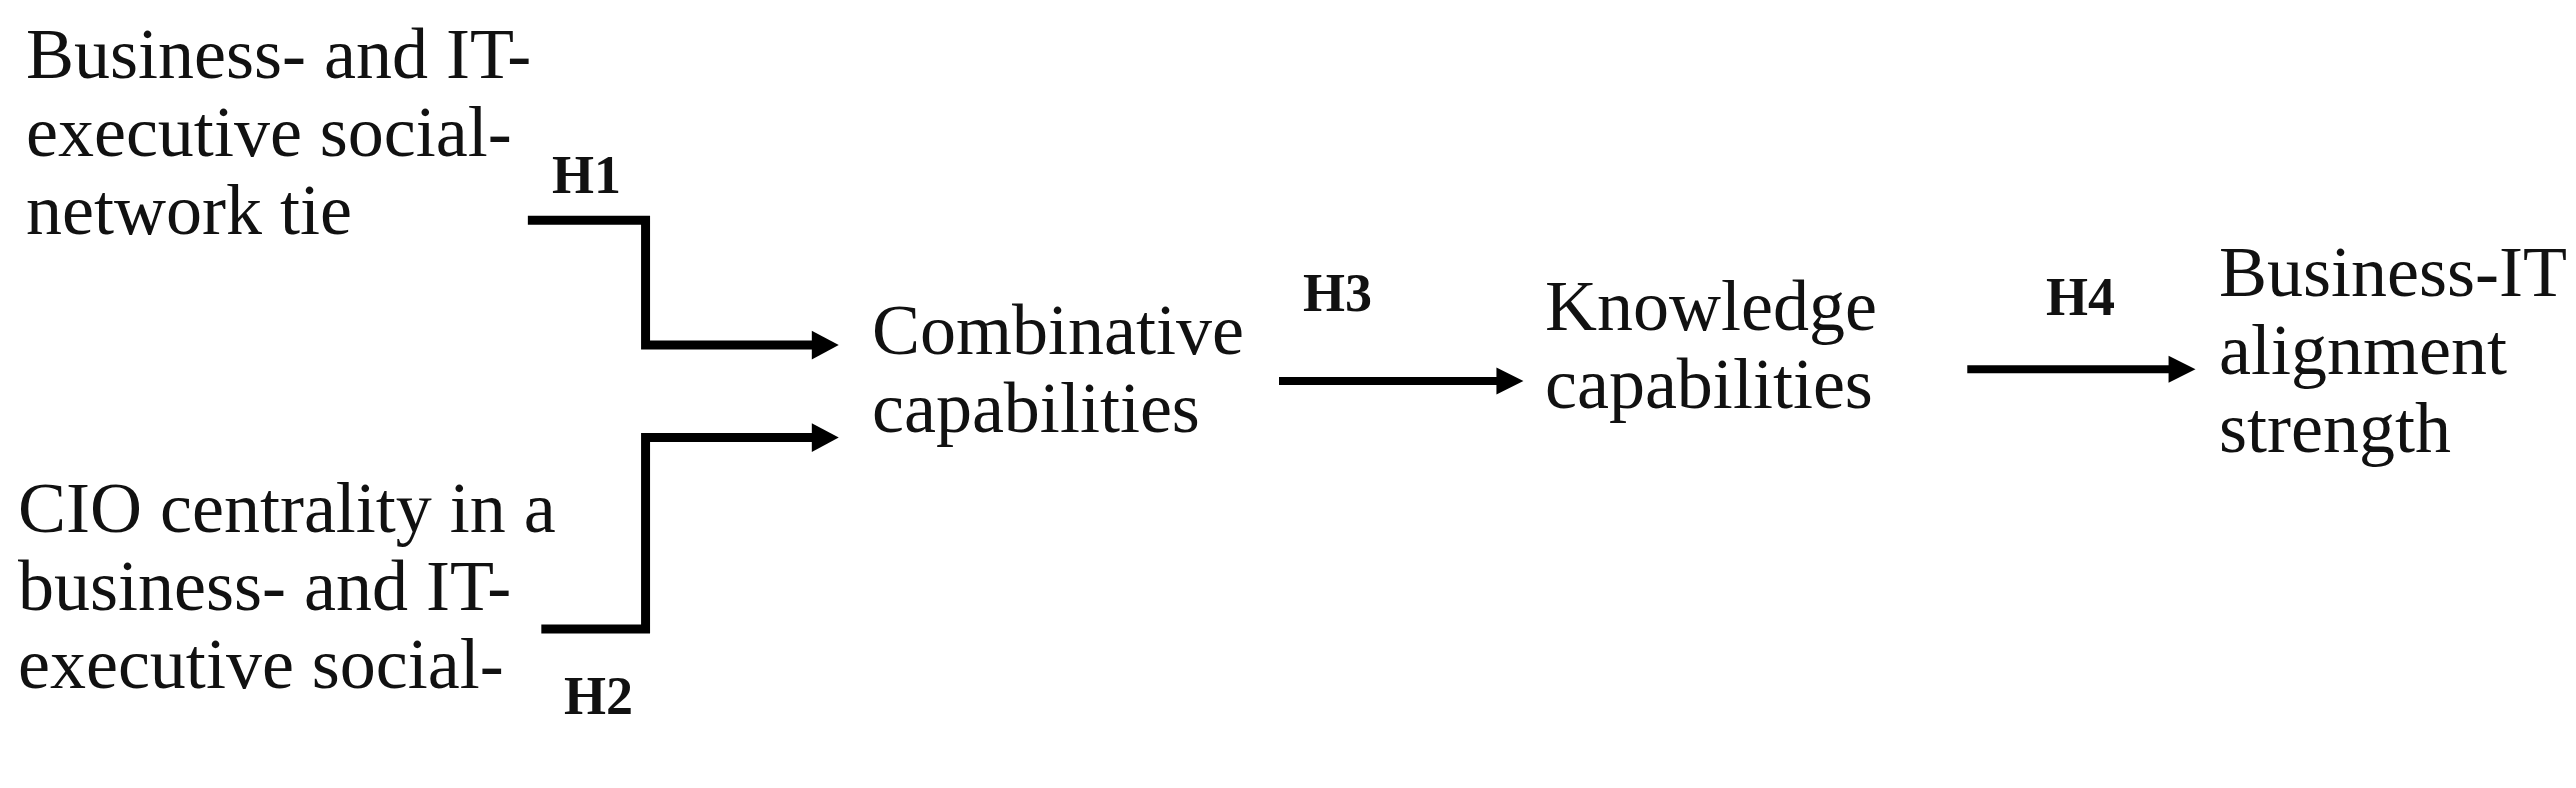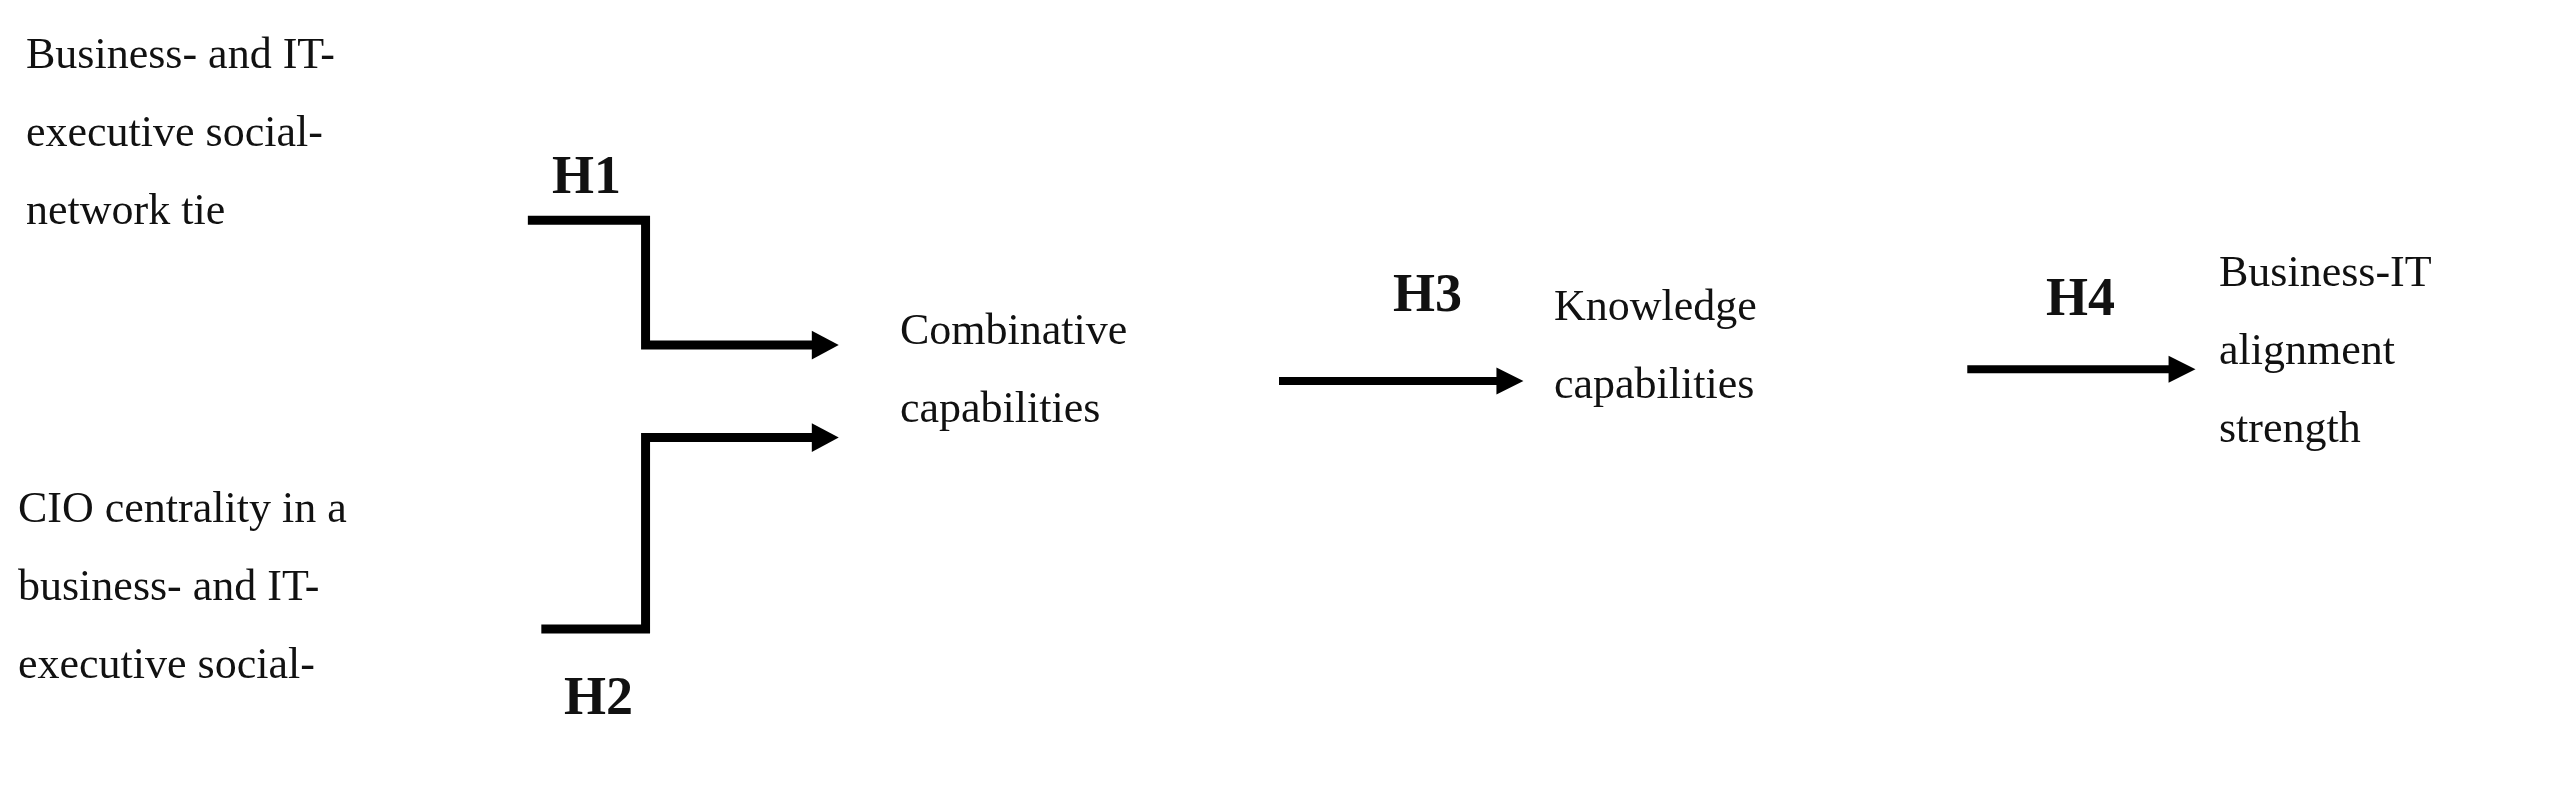--- a/index.html
+++ b/index.html
@@ -10,21 +10,21 @@
   body {
     width: 2576px;
     height: 788px;
     position: relative;
     overflow: hidden;
     font-family: "Liberation Serif", "DejaVu Serif", serif;
     color: #111111;
   }
   .node {
     position: absolute;
-    font-size: 44px;
+    font-size: 72px;
     line-height: 78px;
     white-space: nowrap;
     letter-spacing: 0px;
   }
   .node .line {
     display: block;
   }
   .hlabel {
     position: absolute;
     font-family: "Liberation Serif", "DejaVu Serif", serif;
@@ -77,33 +77,33 @@
   <span class="line">executive social-</span>
   <span class="line">network tie</span>
 </div>
 
 <div class="node" style="left:18px; top:469px;">
   <span class="line">CIO centrality in a</span>
   <span class="line">business- and IT-</span>
   <span class="line">executive social-</span>
 </div>
 
-<div class="node" style="left:900px; top:291px;">
+<div class="node" style="left:872px; top:291px;">
   <span class="line">Combinative</span>
   <span class="line">capabilities</span>
 </div>
 
-<div class="node" style="left:1545px; top:267px;margin-left:9px;">
+<div class="node" style="left:1545px; top:267px;">
   <span class="line">Knowledge</span>
   <span class="line">capabilities</span>
 </div>
 
 <div class="node" style="left:2219px; top:233px;">
   <span class="line">Business-IT</span>
   <span class="line">alignment</span>
   <span class="line">strength</span>
 </div>
 
 <div class="hlabel" style="left:552px; top:153px;">H1</div>
 <div class="hlabel" style="left:564px; top:674px;">H2</div>
-<div class="hlabel" style="left:1393px; top:271px;">H3</div>
+<div class="hlabel" style="left:1303px; top:271px;">H3</div>
 <div class="hlabel" style="left:2046px; top:275px;">H4</div>
 
 
 </body></html>

